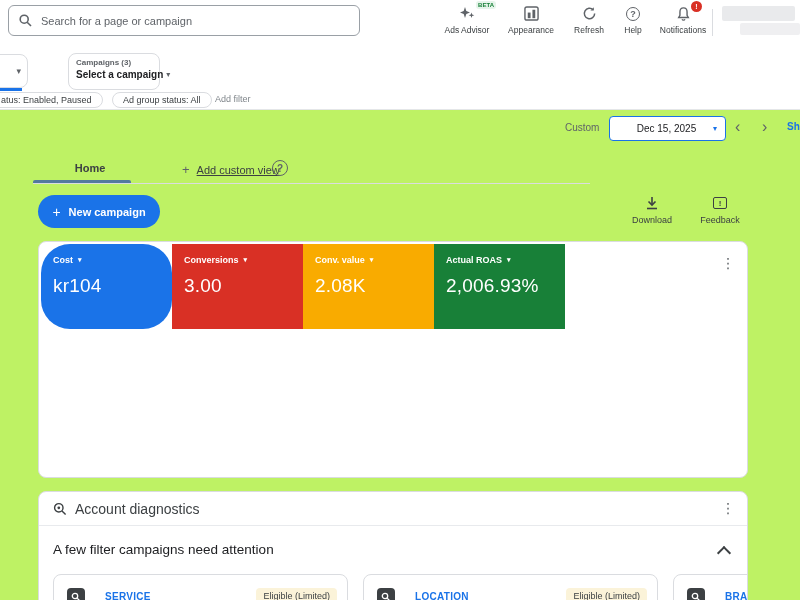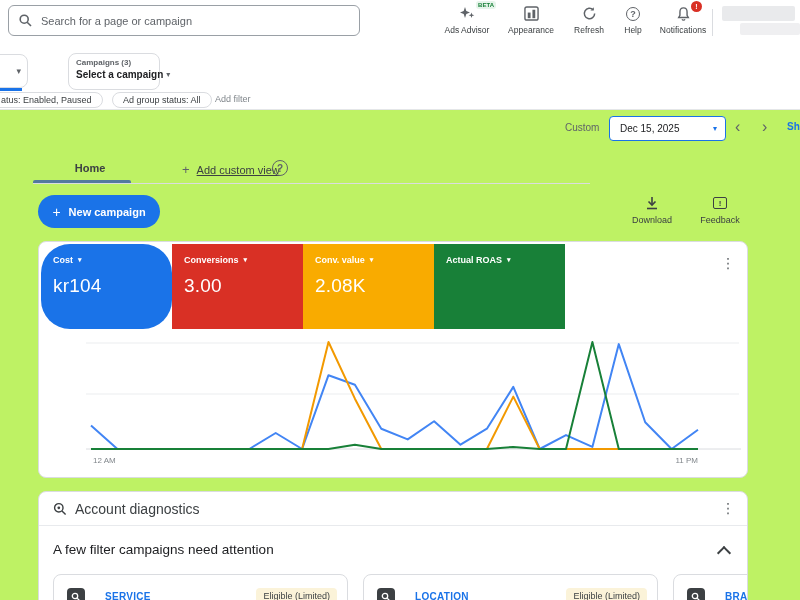--- a/index.html
+++ b/index.html
@@ -48,21 +48,21 @@
   .chip.c2 { left:112px; }
   .add-filter { position:absolute; left:215px; top:94px; font-size:9px; color:#80868b; cursor:pointer; }
 
   
   .content { position:absolute; left:0; top:109px; width:800px; height:491px;
     background:#bef264; border-top:1px solid #e4e6e8; }
 
   
   .custom-label { position:absolute; left:565px; top:12px; font-size:10px; color:#5f6368; }
   .date-box { position:absolute; left:609px; top:6px; width:117px; height:25px; background:#fff;
-    border:1.5px solid #1a73e8; border-radius:4px; display:flex; align-items:center; padding:0 8px 0 10px; cursor:pointer; }
+    border:1.5px solid #1a73e8; border-radius:4px; display:flex; align-items:center; padding:0 8px 0 10px; cursor:pointer;text-align:center; }
   .date-value { font-size:10px; color:#202124; flex:1; white-space:nowrap; }
   .date-caret { font-size:8px; color:#1a73e8; }
   .chev { position:absolute; top:6px; font-size:16px; color:#5f6368; cursor:pointer; line-height:22px; }
   .chev.prev { left:735px; }
   .chev.next { left:762px; }
   .show-link { position:absolute; left:787px; top:11px; font-size:10px; font-weight:bold; color:#1a73e8; cursor:pointer; }
 
   
   .tab-home { position:absolute; left:60px; top:52px; width:60px; text-align:center; font-size:11px;
     color:#3c4043; font-weight:bold; cursor:pointer; }
@@ -283,38 +283,25 @@
           <span class="metric-caret">▾</span>
         </div>
         <div class="metric-value">2.08K</div>
       </div>
 
       <div class="scorecard s3" style="background: rgb(24, 128, 56);">
         <div class="metric-label-row">
           <span>Actual ROAS</span>
           <span class="metric-caret">▾</span>
         </div>
+        <div class="metric-value">2,006.93%</div>
       </div>
 
       <div class="kebab k1">⋮</div>
 
-      <div class="chart-wrap">
-        <svg id="chart-svg" width="710" height="145" viewBox="0 0 710 145">
-          <line x1="47" y1="9" x2="700" y2="9" stroke="#ebedef" stroke-width="1"></line>
-          <line x1="47" y1="60" x2="700" y2="60" stroke="#ebedef" stroke-width="1"></line>
-          <line x1="47" y1="115" x2="702" y2="115" stroke="#dadce0" stroke-width="1"></line>
-          <g id="chart-lines">
-              <polyline points="52.0,91.5 78.4,115.0 104.8,115.0 131.2,115.0 157.6,115.0 184.0,115.0 210.3,115.0 236.7,99.0 263.1,115.0 289.5,41.2 315.9,50.8 342.3,94.7 368.7,105.4 395.1,87.2 421.5,110.7 447.9,94.7 474.3,52.9 500.7,115.0 527.0,101.1 553.4,112.9 579.8,10.1 606.2,88.3 632.6,115.0 659.0,95.7" fill="none" stroke="#4285f4" stroke-width="2" stroke-linejoin="round"></polyline>
-              <polyline points="52.0,115.0 78.4,115.0 104.8,115.0 131.2,115.0 157.6,115.0 184.0,115.0 210.3,115.0 236.7,115.0 263.1,115.0 289.5,8.0 315.9,64.7 342.3,115.0 368.7,115.0 395.1,115.0 421.5,115.0 447.9,115.0 474.3,62.6 500.7,115.0 527.0,115.0 553.4,115.0 579.8,115.0 606.2,115.0 632.6,115.0 659.0,115.0" fill="none" stroke="#f29900" stroke-width="2" stroke-linejoin="round"></polyline>
-              <polyline points="52.0,115.0 78.4,115.0 104.8,115.0 131.2,115.0 157.6,115.0 184.0,115.0 210.3,115.0 236.7,115.0 263.1,115.0 289.5,115.0 315.9,110.7 342.3,115.0 368.7,115.0 395.1,115.0 421.5,115.0 447.9,115.0 474.3,112.9 500.7,115.0 527.0,115.0 553.4,8.0 579.8,115.0 606.2,115.0 632.6,115.0 659.0,115.0" fill="none" stroke="#188038" stroke-width="2" stroke-linejoin="round"></polyline>
-            </g>
-        </svg>
-        <div class="x-label start">12 AM</div>
-        <div class="x-label end">11 PM</div>
-      </div>
     </div>
 
     <div class="diag-card">
       <div class="diag-header">
         <svg width="14" height="14" viewBox="0 0 14 14">
           <circle cx="5.8" cy="5.8" r="4.2" fill="none" stroke="#3c4043" stroke-width="1.4"></circle>
           <line x1="9" y1="9" x2="12.6" y2="12.6" stroke="#3c4043" stroke-width="1.4"></line>
           <circle cx="5.8" cy="5.8" r="1.4" fill="#3c4043"></circle>
         </svg>
         <span class="diag-title">Account diagnostics</span>

